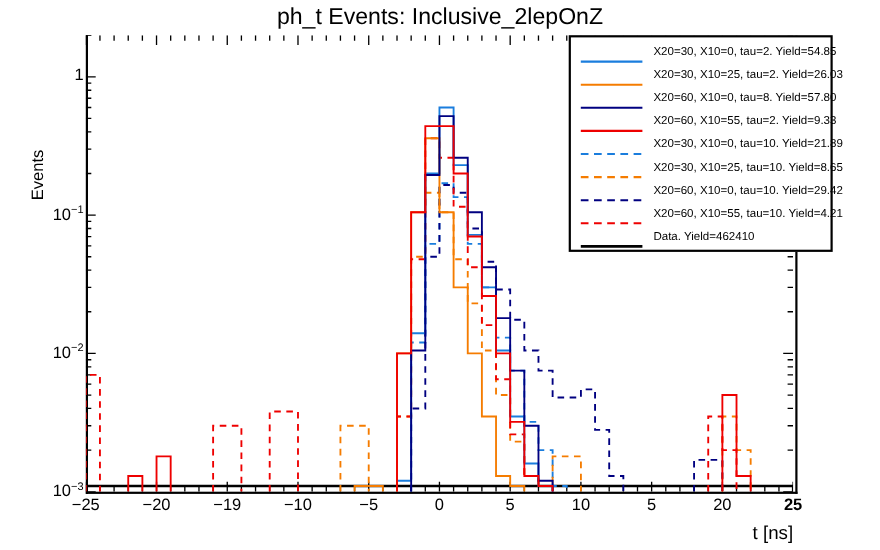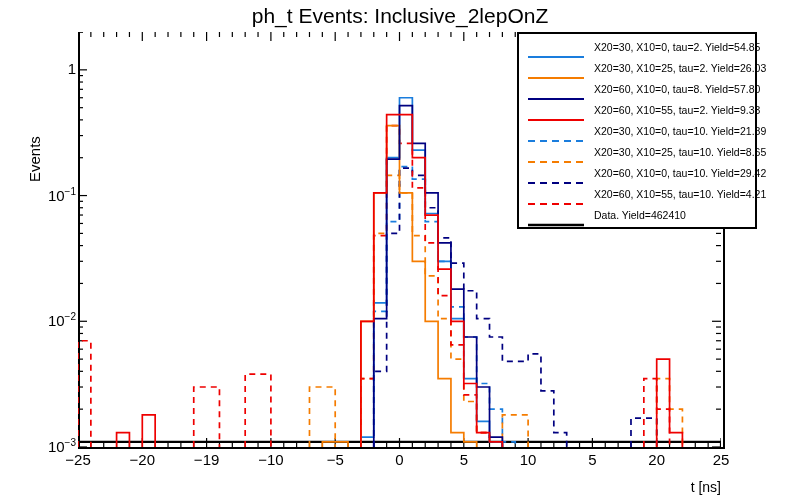--- a/index.html
+++ b/index.html
@@ -15,21 +15,21 @@
   #frame{position:absolute;left:0;top:0;width:643px;height:415px;
          border-left:2px solid #000;border-bottom:2px solid #000;border-right:2px solid #000;}
   #svgmain{position:absolute;left:0;top:0;}
 
   #ylabel{
     position:absolute;left:-52px;top:150px;
     transform:rotate(-90deg);transform-origin:left top;
     font-size:15px;color:#000;white-space:nowrap;
   }
   #xlabel{
-    position:absolute;right:0px;bottom:-48px;font-size:14px;color:#000;white-space:nowrap;
+    position:absolute;right:0px;bottom:-48px;font-size:17px;color:#000;white-space:nowrap;
   }
 
   .ytick-lab{position:absolute;right:645px;font-size:15px;color:#000;white-space:nowrap;text-align:right;}
   .ytick-lab sup{font-size:10px;vertical-align:super;}
   .xtick-lab{position:absolute;top:419px;font-size:15px;color:#000;white-space:nowrap;transform:translateX(-50%);}
 
   #legend{
     position:absolute;left:517px;top:32px;width:240px;height:197px;
     background:#fff;border:2px solid #000;box-sizing:border-box;
     padding:3px 4px 0 0;
@@ -239,21 +239,21 @@
         <div class="xtick-lab" style="left: 0px;">−25</div>
         <div class="xtick-lab" style="left: 64.3px;">−20</div>
         <div class="xtick-lab" style="left: 128.6px;">−19</div>
         <div class="xtick-lab" style="left: 192.9px;">−10</div>
         <div class="xtick-lab" style="left: 257.2px;">−5</div>
         <div class="xtick-lab" style="left: 321.5px;">0</div>
         <div class="xtick-lab" style="left: 385.8px;">5</div>
         <div class="xtick-lab" style="left: 450.1px;">10</div>
         <div class="xtick-lab" style="left: 514.4px;">5</div>
         <div class="xtick-lab" style="left: 578.7px;">20</div>
-        <div class="xtick-lab" style="left: 643px;">25</div>
+        <div class="xtick-lab" style="left: 643px; font-weight: bold;">25</div>
       </div>
   </div>
 
   <div id="legend">
       <div class="leg-row">
         <div class="leg-key"><svg width="58" height="10">
             <line x1="1" y1="5" x2="57" y2="5" stroke="#1a7ddd" stroke-width="1.9"></line>
           </svg></div>
         <div class="leg-txt">X20=30, X10=0, tau=2. Yield=54.85</div>
       </div>

